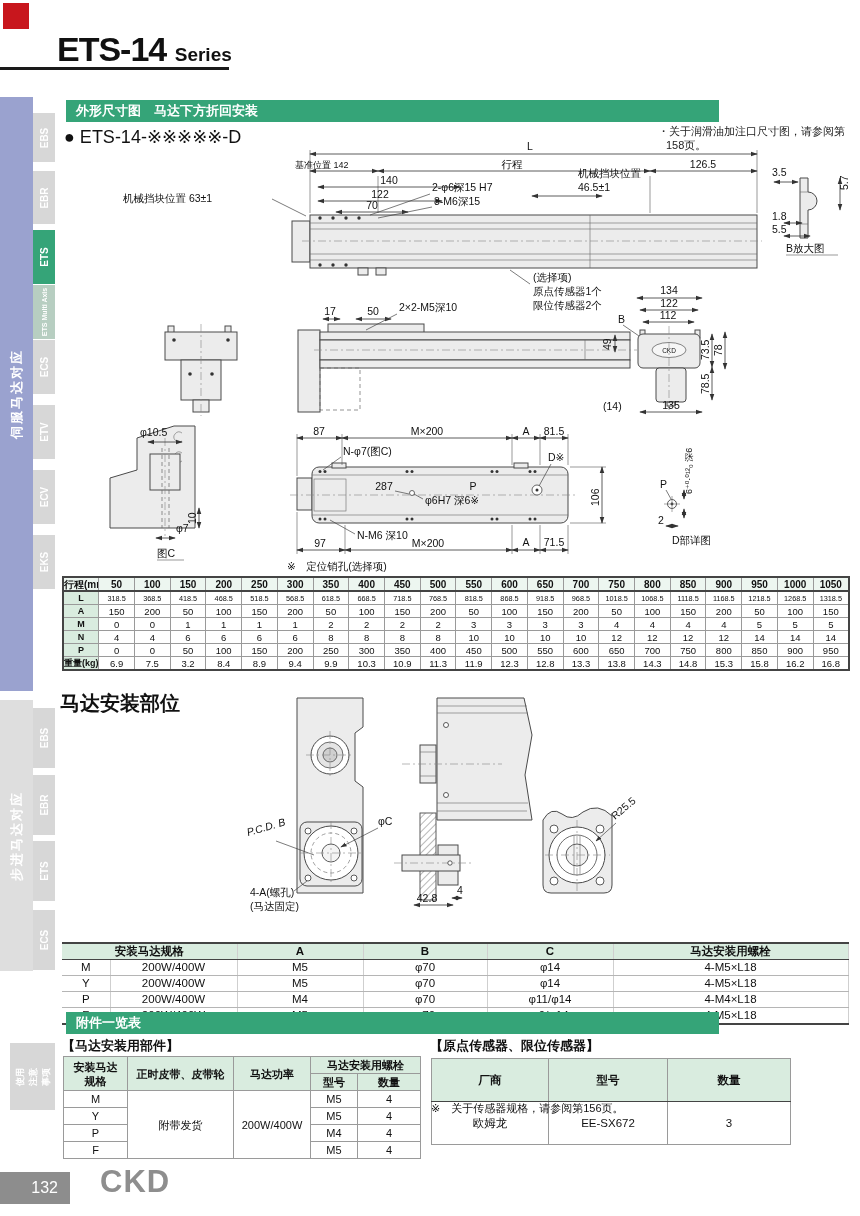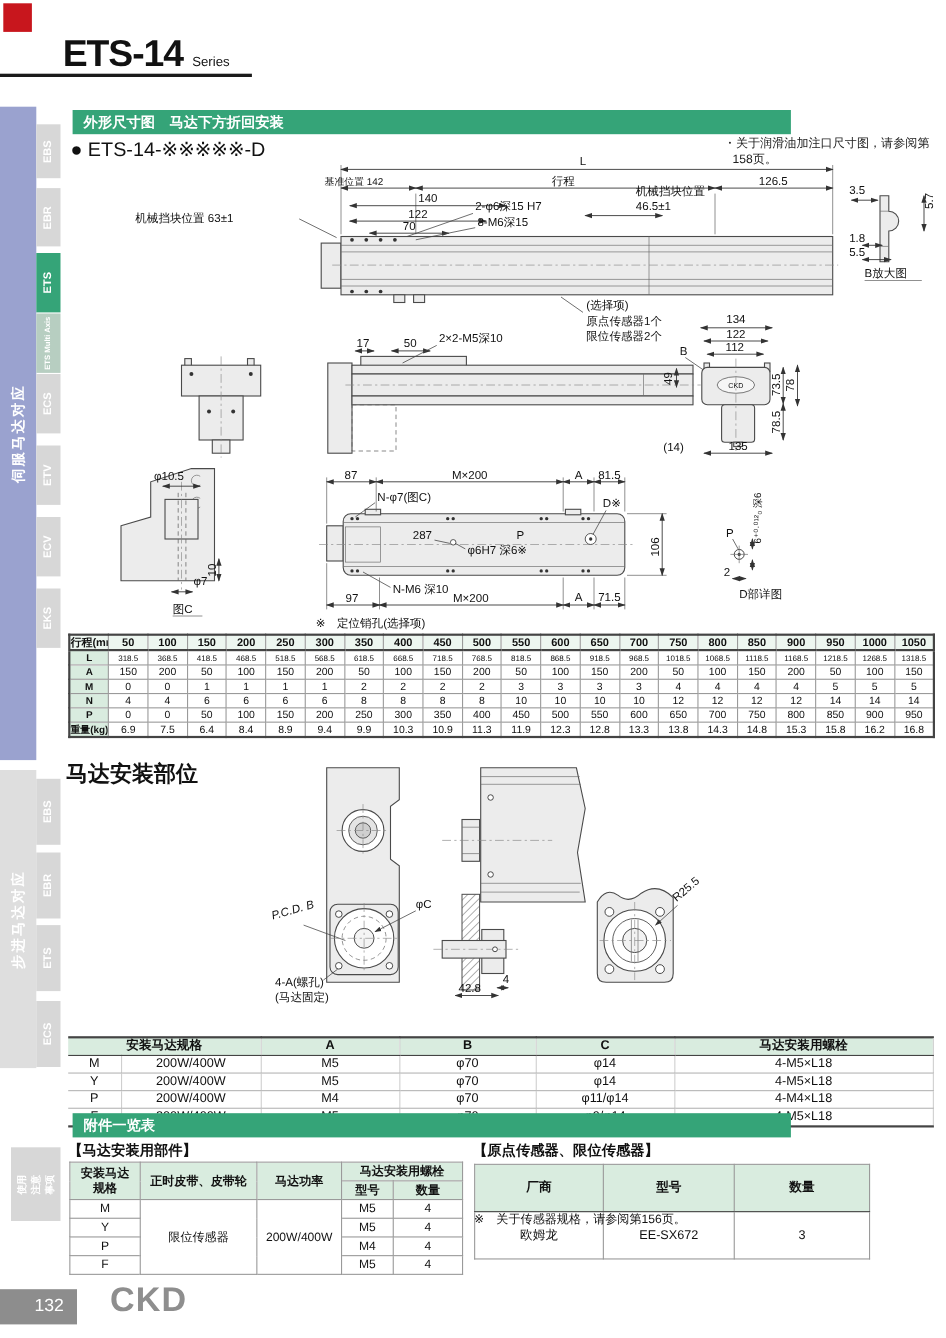--- a/index.html
+++ b/index.html
@@ -1,21 +1,21 @@
 <!DOCTYPE html>
 <html><head>
 <meta charset="utf-8">
 <style>
   html,body{margin:0;padding:0;background:#fff;}
   body{width:860px;height:1216px;position:relative;font-family:"Liberation Sans","DejaVu Sans",sans-serif;color:#111;}
   .abs{position:absolute;}
   
   #corner-marker{left:3px;top:3px;width:26px;height:26px;}
   #page-title{left:57px;top:30px;font-size:34px;font-weight:bold;letter-spacing:-1px;}
-  #page-title .series{font-size:12px;font-weight:normal;letter-spacing:0;}
+  #page-title .series{font-size:19px;font-weight:bold;letter-spacing:0;}
   #title-rule{left:0;top:67px;width:229px;height:3px;background:#1a1a1a;}
   .greenbar{left:66px;width:653px;height:22px;color:#fff;font-weight:bold;font-size:13px;line-height:22px;padding-left:10px;box-sizing:border-box;}
   #model-line{left:64px;top:126px;font-size:18px;}
   #lube-note{left:658px;top:124px;font-size:11px;line-height:14px;color:#222;}
   
   .band{color:#fff;font-weight:bold;}
   .vrot{position:absolute;left:50%;top:50%;transform:translate(-50%,-50%) rotate(-90deg);white-space:nowrap;}
   .tab{width:22px;color:#fff;font-weight:bold;font-size:10px;}
   .tab .vrot{font-size:10px;}
   
@@ -574,21 +574,21 @@
         <td>750</td>
         <td>800</td>
         <td>850</td>
         <td>900</td>
         <td>950</td>
       </tr>
       <tr class="">
         <th class="lab">重量(kg)</th>
         <td>6.9</td>
         <td>7.5</td>
-        <td>6.4</td>
+        <td>3.2</td>
         <td>8.4</td>
         <td>8.9</td>
         <td>9.4</td>
         <td>9.9</td>
         <td>10.3</td>
         <td>10.9</td>
         <td>11.3</td>
         <td>11.9</td>
         <td>12.3</td>
         <td>12.8</td>
@@ -678,21 +678,21 @@
       <th colspan="2">马达安装用螺栓</th>
     </tr>
     <tr>
       <th>型号</th>
       <th>数量</th>
     </tr>
   </thead>
   <tbody id="acc-left-body">
       <tr>
         <td>M</td>
-        <td rowspan="4">限位传感器</td>
+        <td rowspan="4">附带发货</td>
         <td rowspan="4">200W/400W</td>
         <td>M5</td>
         <td>4</td>
       </tr>
       <tr>
         <td>Y</td>
         <td>M5</td>
         <td>4</td>
       </tr>
       <tr>

